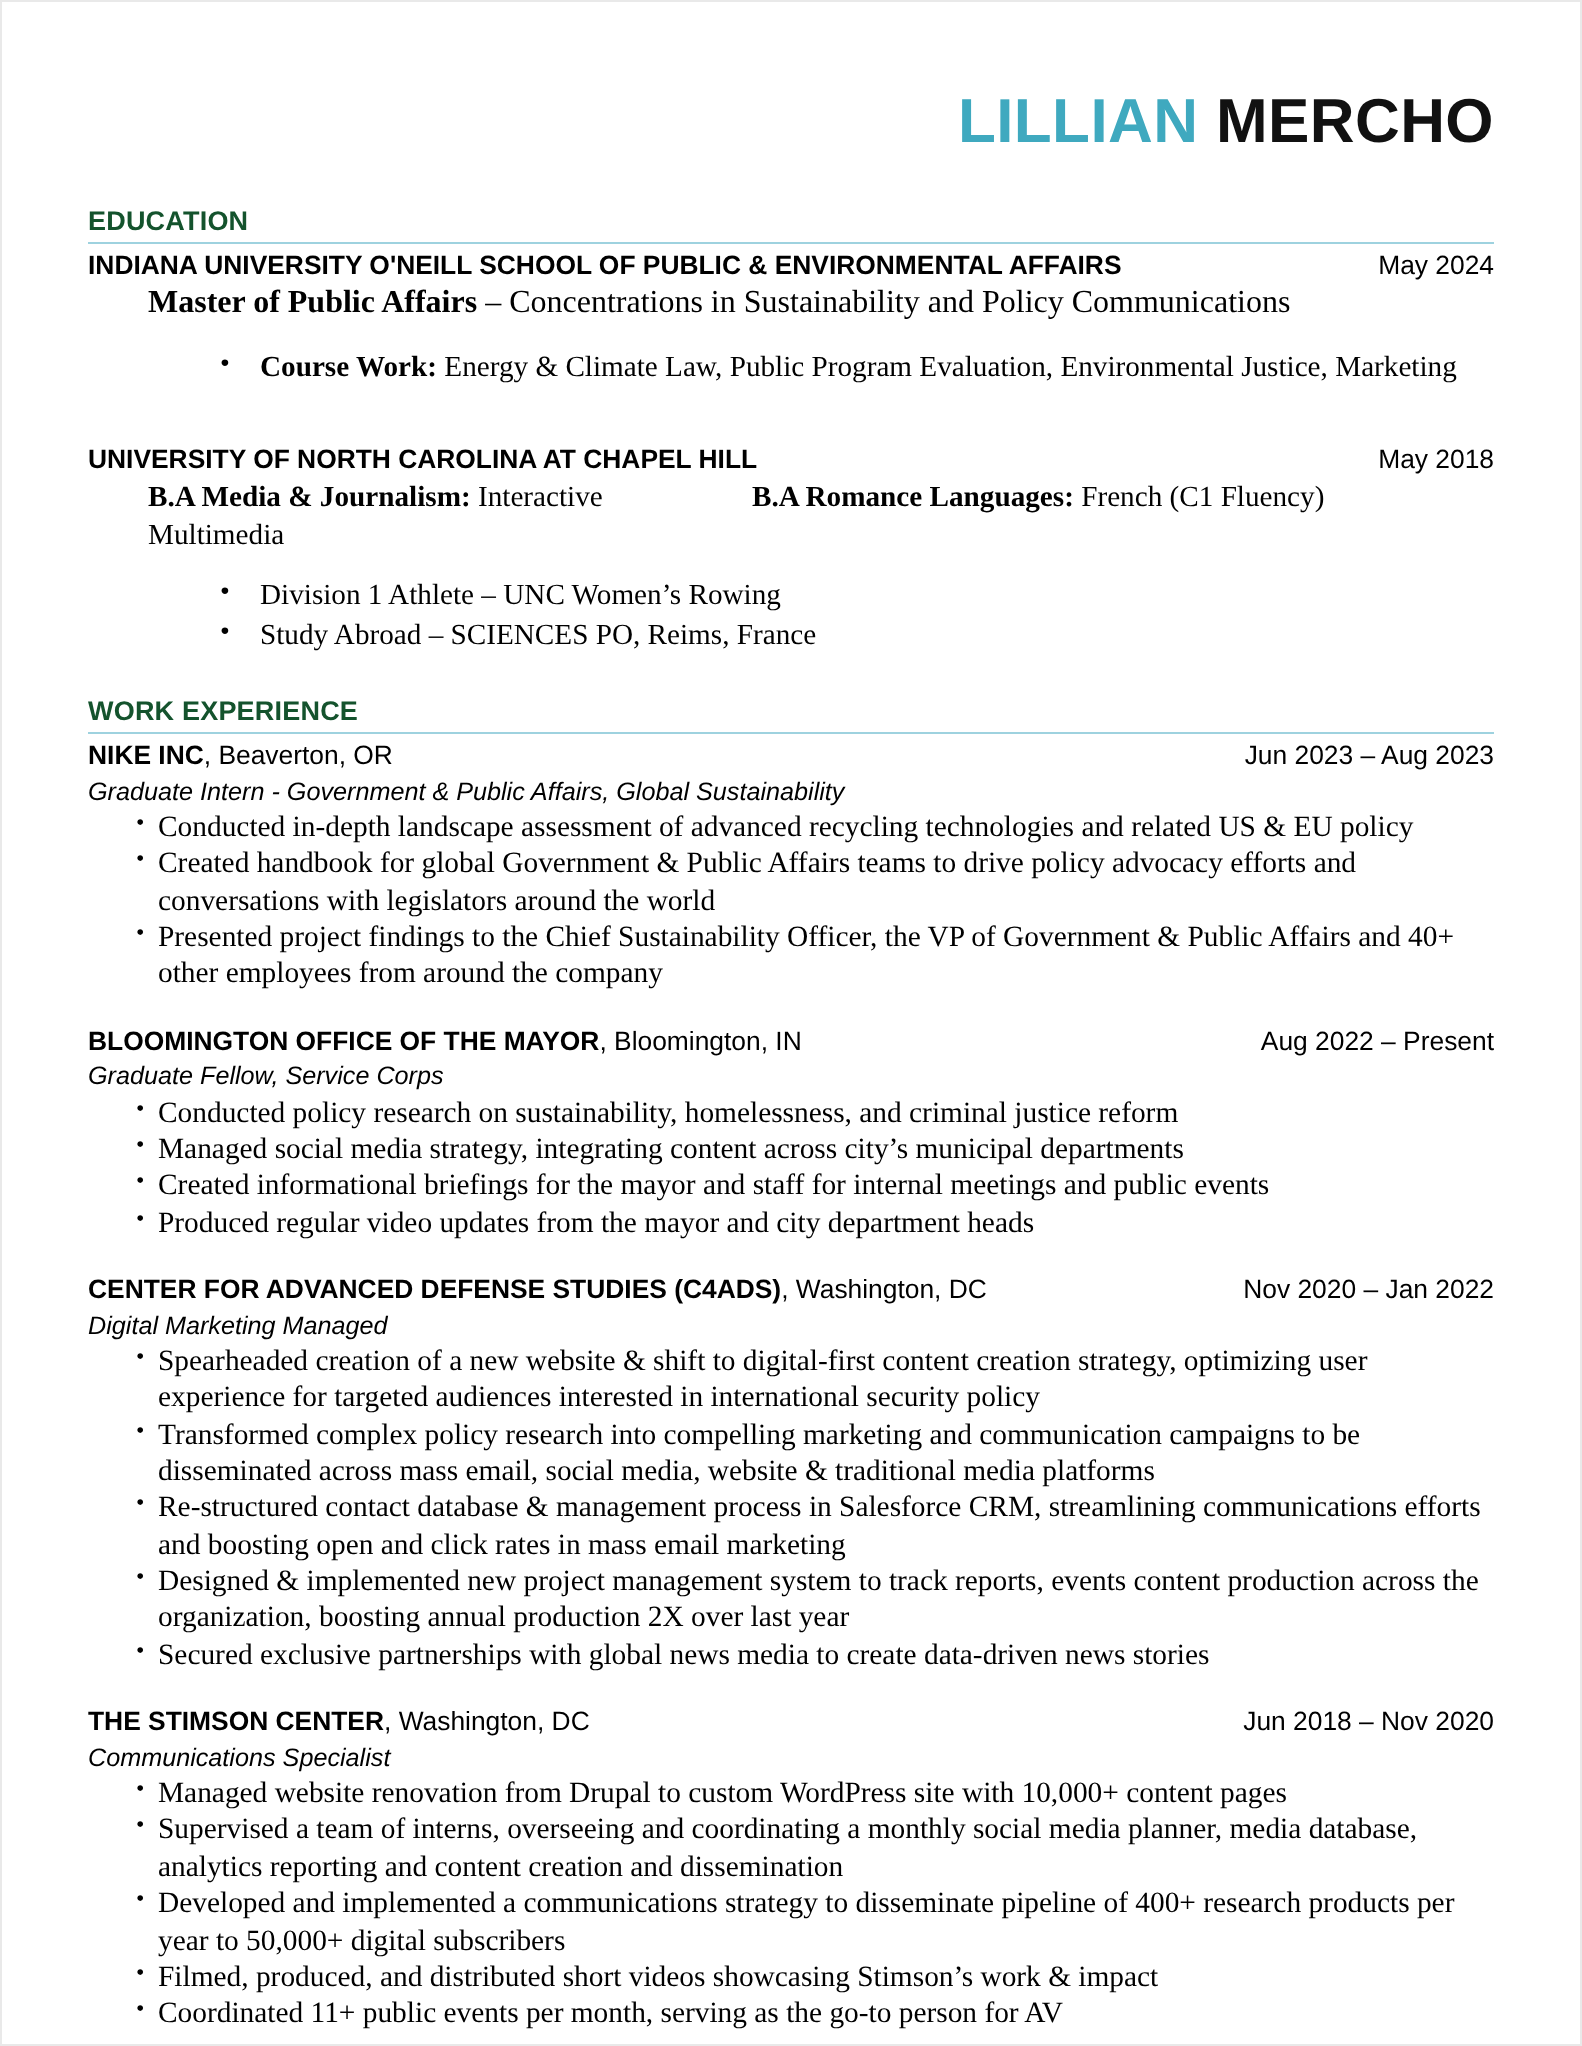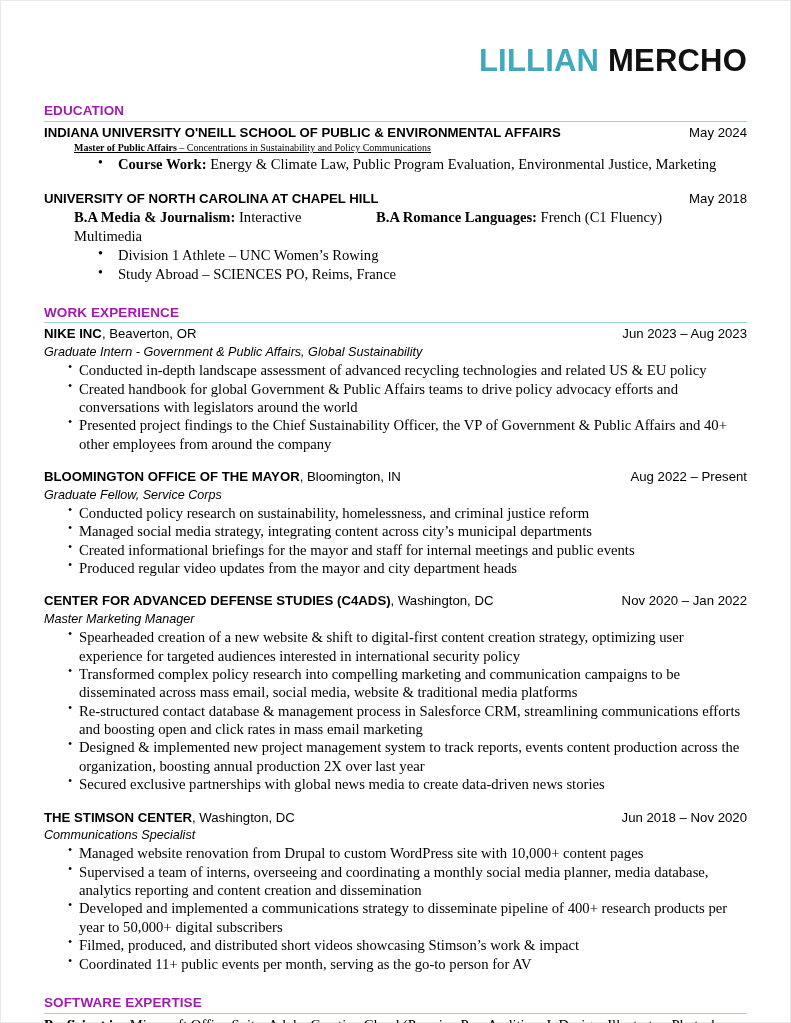--- a/index.html
+++ b/index.html
@@ -45,21 +45,21 @@
     white-space: nowrap;
   }
   .name-first { color: #3FA9BF; }
   .name-last  { color: #111111; }
 
   
   .section-head {
     font-family: "Liberation Sans", sans-serif;
     font-size: 13.5px;
     font-weight: bold;
-    color: #a21caf;
+    color: #14532d;
     letter-spacing: 0.1px;
     line-height: 1.25;
     border-bottom: 1.6px solid #9ED2DF;
     padding-bottom: 1px;
   }
   .sec-education { margin-top: 25px; }
   .sec-work      { margin-top: 20px; }
   .sec-software  { margin-top: 22px; }
 
   
@@ -90,42 +90,41 @@
     font-family: "Liberation Sans", sans-serif;
     font-style: italic;
     font-size: 12.6px;
     line-height: 1.3;
     margin-top: 1px;
   }
 
   
   .degree-line {
     font-family: "Liberation Serif", serif;
-    font-size: 10px;
+    font-size: 16px;
     line-height: 1.28;
     margin-left: 30px;
     margin-top: 1px;
-    text-decoration: underline;
   }
   .degree-line b { font-weight: bold; }
   .degree-row {
     display: flex;
     margin-left: 30px;
     margin-top: 1px;
     gap: 44px;
   }
   .degree-row .col-a { width: 258px; }
   .degree-row .col-b { flex: 1; }
   .degree-row .col-a, .degree-row .col-b {
     font-family: "Liberation Serif", serif;
     font-size: 14.6px;
     line-height: 1.28;
   }
   ul.edu-bullets {
-    margin: 0;
+    margin: 12px;
     padding: 0;
     list-style: none;
   }
   ul.edu-bullets li {
     position: relative;
     margin-left: 54px;
     padding-left: 20px;
     font-family: "Liberation Serif", serif;
     font-size: 14.6px;
     line-height: 1.34;
@@ -246,21 +245,21 @@
       </ul>
     </div>
 
     <div class="entry-gap"></div>
 
     <div class="entry">
       <div class="entry-top">
         <span class="org"><span>CENTER FOR ADVANCED DEFENSE STUDIES (C4ADS)</span><span class="loc">, Washington, DC</span></span>
         <span class="dates">Nov 2020 – Jan 2022</span>
       </div>
-      <div class="role">Master Marketing Manager</div>
+      <div class="role">Digital Marketing Managed</div>
       <ul class="work-bullets">
         <li>Spearheaded creation of a new website &amp; shift to digital-first content creation strategy, optimizing user experience for targeted audiences interested in international security policy</li>
         <li>Transformed complex policy research into compelling marketing and communication campaigns to be disseminated across mass email, social media, website &amp; traditional media platforms</li>
         <li>Re-structured contact database &amp; management process in Salesforce CRM, streamlining communications efforts and boosting open and click rates in mass email marketing</li>
         <li>Designed &amp; implemented new project management system to track reports, events content production across the organization, boosting annual production 2X over last year</li>
         <li>Secured exclusive partnerships with global news media to create data-driven news stories</li>
       </ul>
     </div>
 
     <div class="entry-gap"></div>

